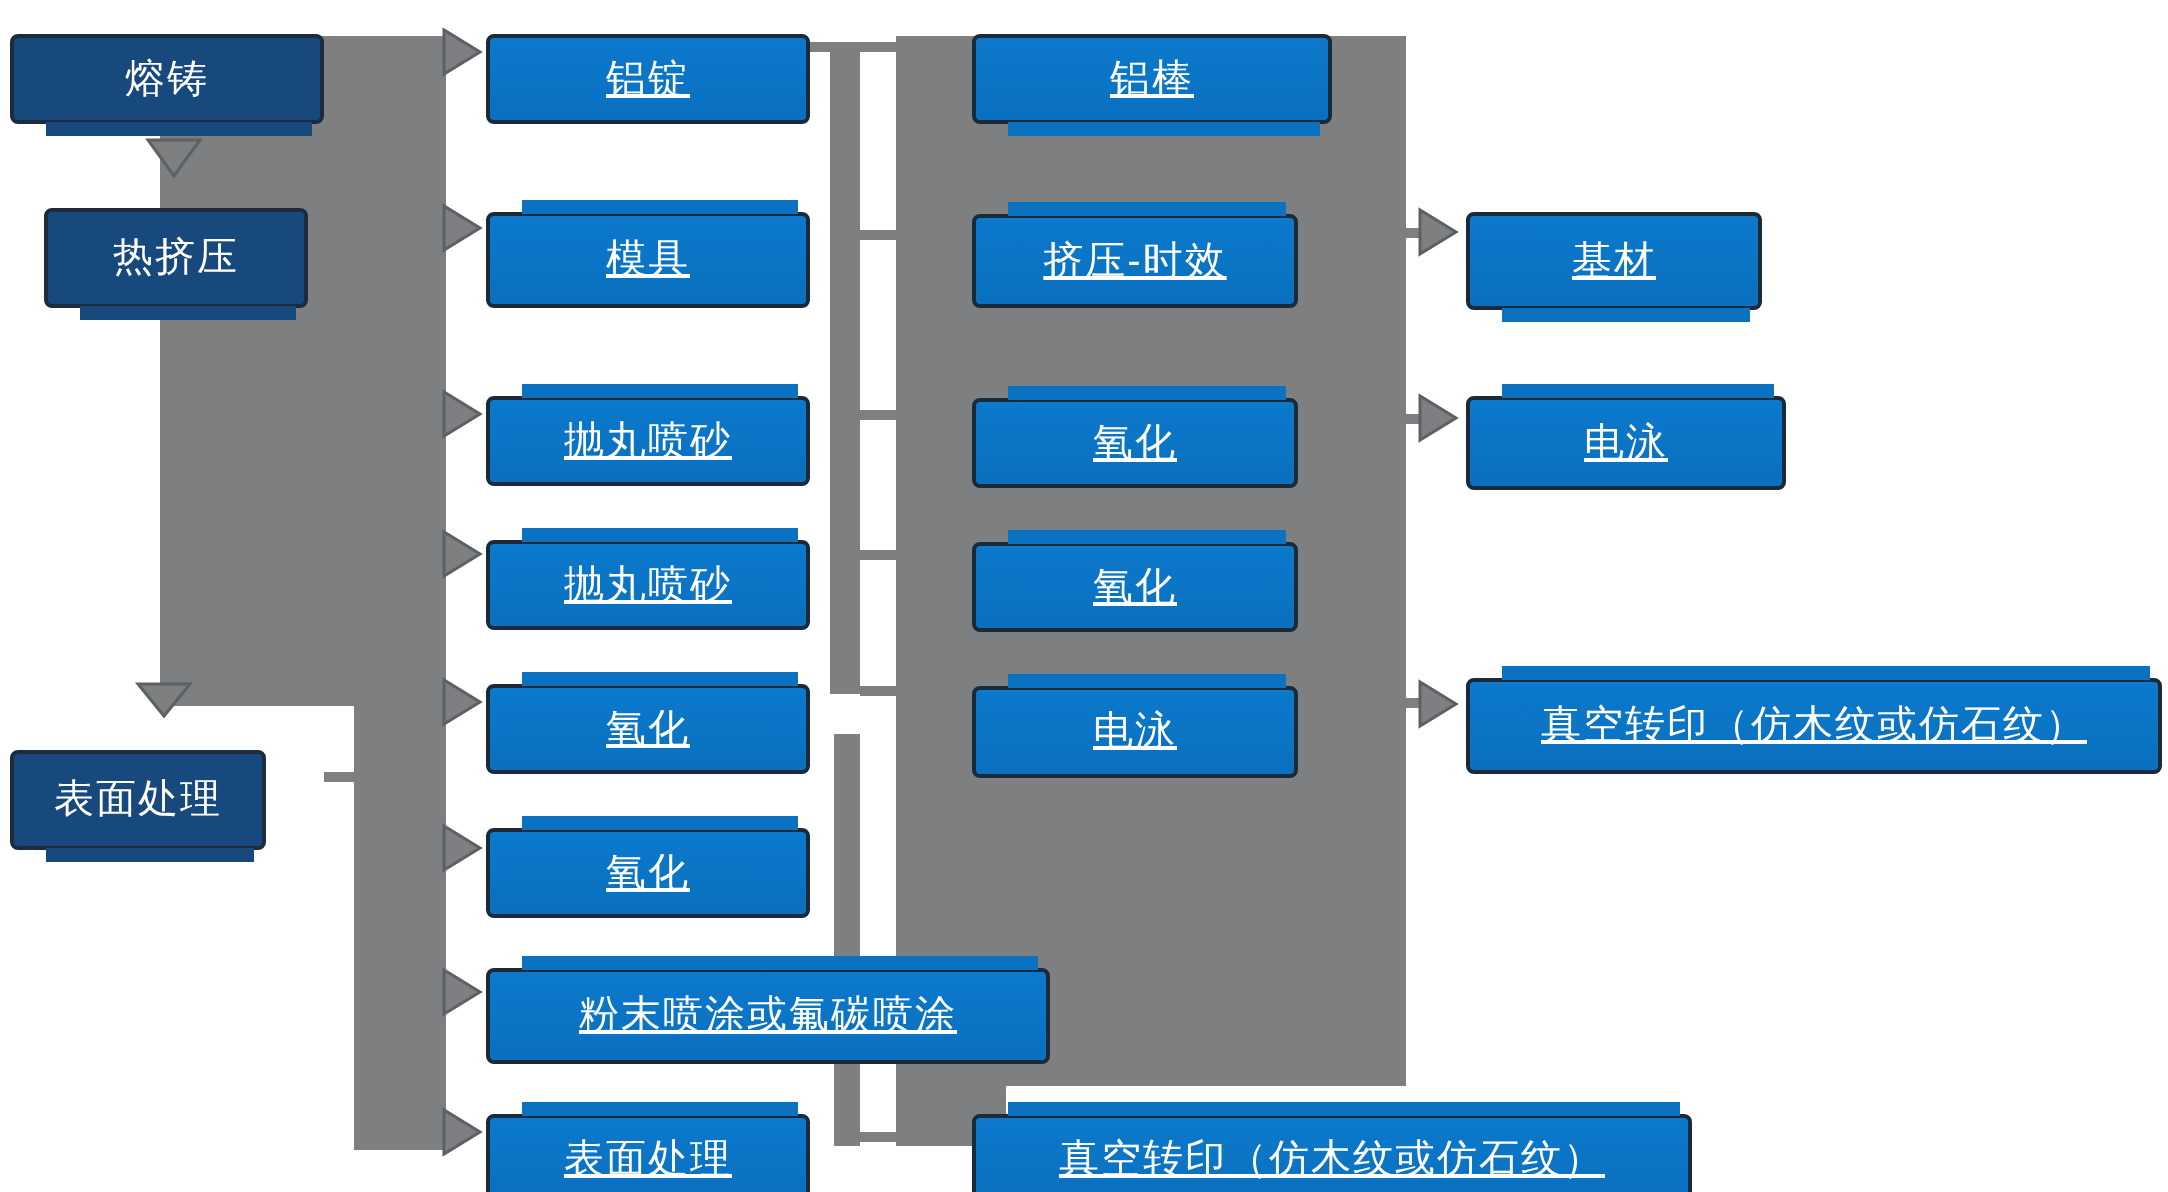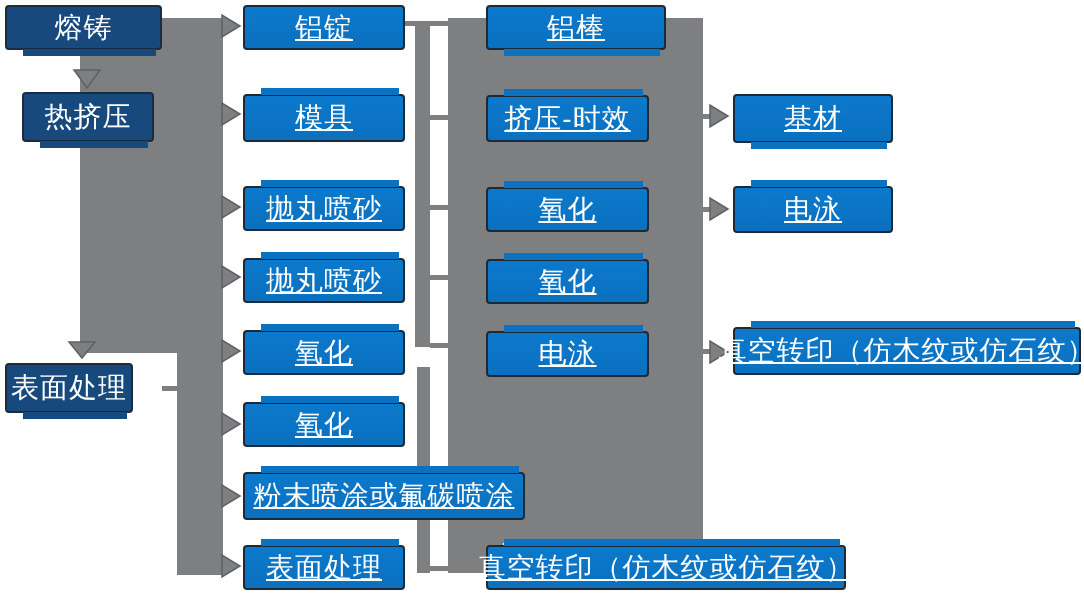--- a/index.html
+++ b/index.html
@@ -4,22 +4,22 @@
 <style>
   html,body{margin:0;padding:0;background:#ffffff;}
   body{
     width:1084px;height:596px;position:relative;overflow:hidden;
     font-family:"Liberation Sans","DejaVu Sans",sans-serif;
   }
   #connector-layer{position:absolute;left:0;top:0;z-index:1;}
   .node{
     position:absolute;z-index:2;box-sizing:border-box;
     display:flex;align-items:center;justify-content:center;
-    color:#ffffff;font-size:28px;line-height:1;letter-spacing:1px;
-    border-radius:4px;white-space:nowrap;
+    color:#ffffff;font-size:20px;line-height:1;letter-spacing:1px;
+    border-radius:4px;white-space:nowrap;margin-top:12px;
   }
   .light{
     background:linear-gradient(#0c79cc,#0a70bf);
     border:2.5px solid #1b2a38;
     text-decoration:underline;
   }
   .dark{
     background:#17497d;
     border:2.5px solid #1c2c3d;
   }
@@ -87,15 +87,15 @@
 <div class="node light bar-above" style="left:243px;top:472px;width:282px;height:48px">粉末喷涂或氟碳喷涂</div>
 <div class="node light bar-above" style="left:243px;top:545px;width:162px;height:45px">表面处理</div>
 
 <div class="node light bar-below" style="left:486px;top:5px;width:180px;height:45px">铝棒</div>
 <div class="node light bar-above" style="left:486px;top:95px;width:163px;height:47px">挤压-时效</div>
 <div class="node light bar-above" style="left:486px;top:187px;width:163px;height:45px">氧化</div>
 <div class="node light bar-above" style="left:486px;top:259px;width:163px;height:45px">氧化</div>
 <div class="node light bar-above" style="left:486px;top:331px;width:163px;height:46px">电泳</div>
 <div class="node light bar-above" style="left:486px;top:545px;width:360px;height:45px">真空转印（仿木纹或仿石纹）</div>
 
-<div class="node light bar-below" style="left:733px;top:94px;width:160px;height:49px">基材</div>
+<div class="node light bar-below" style="left:733px;top:94px;width:148px;height:49px">基材</div>
 <div class="node light bar-above" style="left:733px;top:186px;width:160px;height:47px">电泳</div>
 <div class="node light bar-above" style="left:733px;top:327px;width:348px;height:48px">真空转印（仿木纹或仿石纹）</div>
 
 </body></html>

